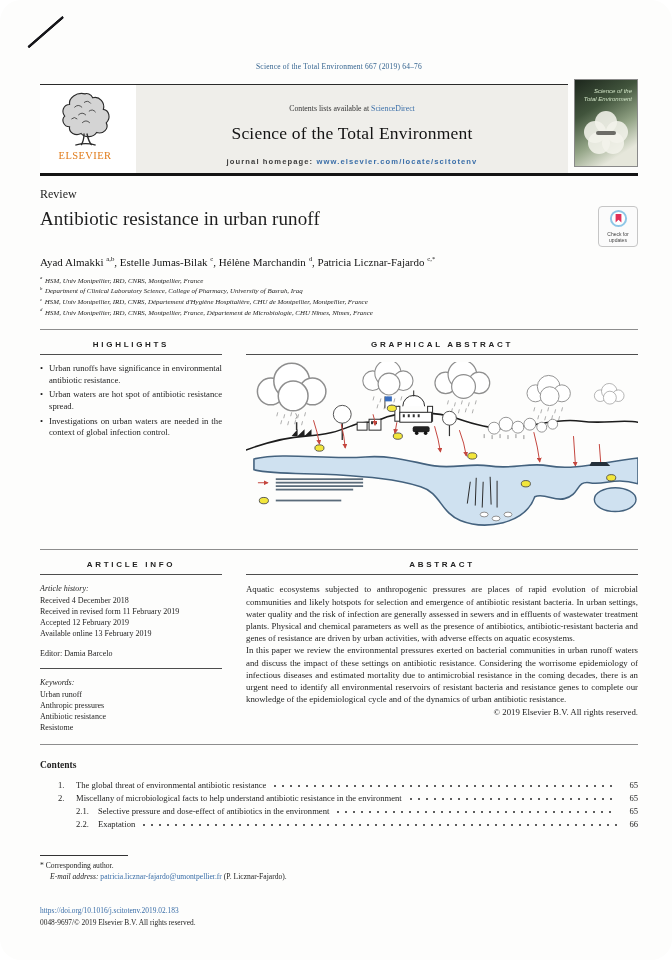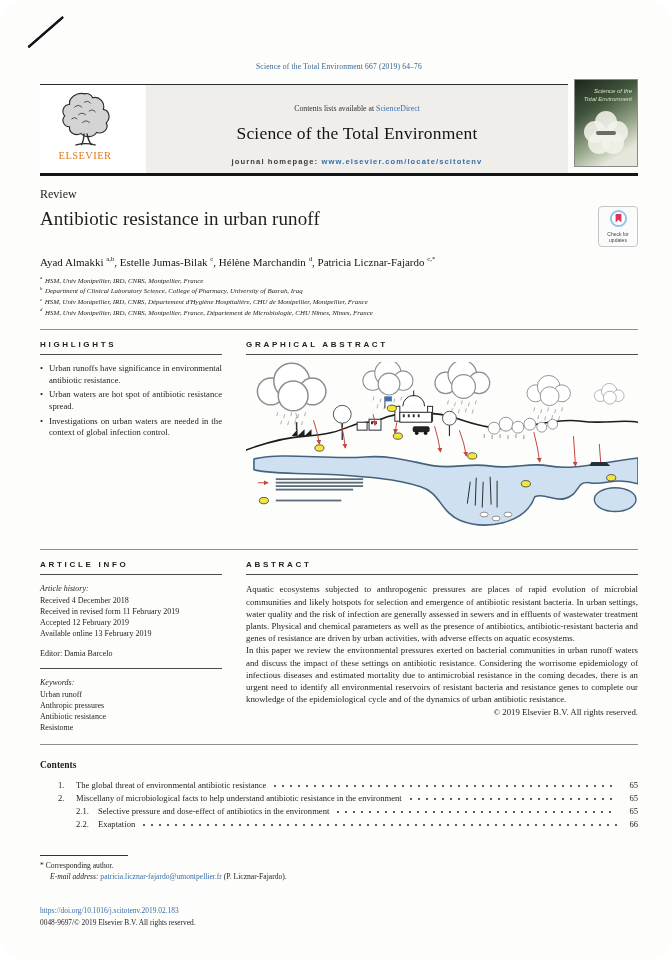--- a/index.html
+++ b/index.html
@@ -11,21 +11,21 @@
   .pen-mark{position:absolute;left:28px;top:46px;width:47px;height:0;
             border-top:3px solid #16161a;border-radius:2px;
             transform:rotate(-41deg);transform-origin:left center;}
 
   
   .citation{margin-top:62px;text-align:center;font-size:7.5px;color:#33638f;letter-spacing:.2px;}
 
   
   .banner{margin-top:13px;position:relative;border-bottom:3.5px solid #141414;padding-right:70px;}
   .banner-main{display:flex;border-top:1.3px solid #2a2a2a;}
-  .logo-cell{width:86px;flex-shrink:0;padding:5px 18px 2px 2px;text-align:center;background:#fff;}
+  .logo-cell{width:86px;flex-shrink:0;padding:5px 8px 2px 2px;text-align:center;background:#fff;}
   .logo-name{font-size:10.5px;color:#e07b1a;letter-spacing:.4px;margin-top:-2px;}
   .center-cell{flex:1;background:#efeeea;text-align:center;padding:19px 4px 7px;}
   .contents-line{font-size:7.8px;color:#333;}
   .link{color:#3a6ea8;text-decoration:none;cursor:pointer;}
   .journal-title{font-size:17.5px;color:#131313;margin:10px 0 13px;letter-spacing:.2px;}
   .homepage-line{font-family:"Liberation Sans",sans-serif;font-size:7.6px;font-weight:bold;
                  letter-spacing:1.1px;color:#3c3c3c;}
   .cover{position:absolute;right:0;top:-5px;width:62px;height:86px;border:1px solid #8a8a8a;
          background:#27331f;}
   .cover svg{display:block;}
@@ -45,21 +45,21 @@
   .affils{margin-top:8px;font-size:6.9px;font-style:italic;line-height:1.55;color:#222;}
   .affil sup{font-size:68%;line-height:0;margin-right:1px;}
 
   .sep{border:none;border-top:1px solid #8d8d8d;margin:11px 0 0;}
 
   
   .grid{display:flex;gap:24px;margin-top:10px;align-items:flex-start;}
   .col-left{width:182px;flex-shrink:0;}
   .col-right{flex:1;min-width:0;}
   .sec-heading{font-family:"Liberation Sans",sans-serif;font-size:8px;font-weight:bold;
-               letter-spacing:2.7px;color:#222;}
+               letter-spacing:2.7px;color:#222;text-align:center;}
   .heading-rule{border:none;border-top:1px solid #4d4d4d;margin:5px 0 0;}
 
   .hl-list{margin:8px 0 0;padding:0;list-style:none;font-size:8.7px;line-height:1.33;text-align:justify;}
   .hl-list li{position:relative;padding-left:9px;margin-bottom:3px;}
   .hl-list li::before{content:"\2022";position:absolute;left:0;}
 
   .ga-figure{margin-top:7px;}
   .ga-figure svg{display:block;width:100%;height:176px;}
 
   

